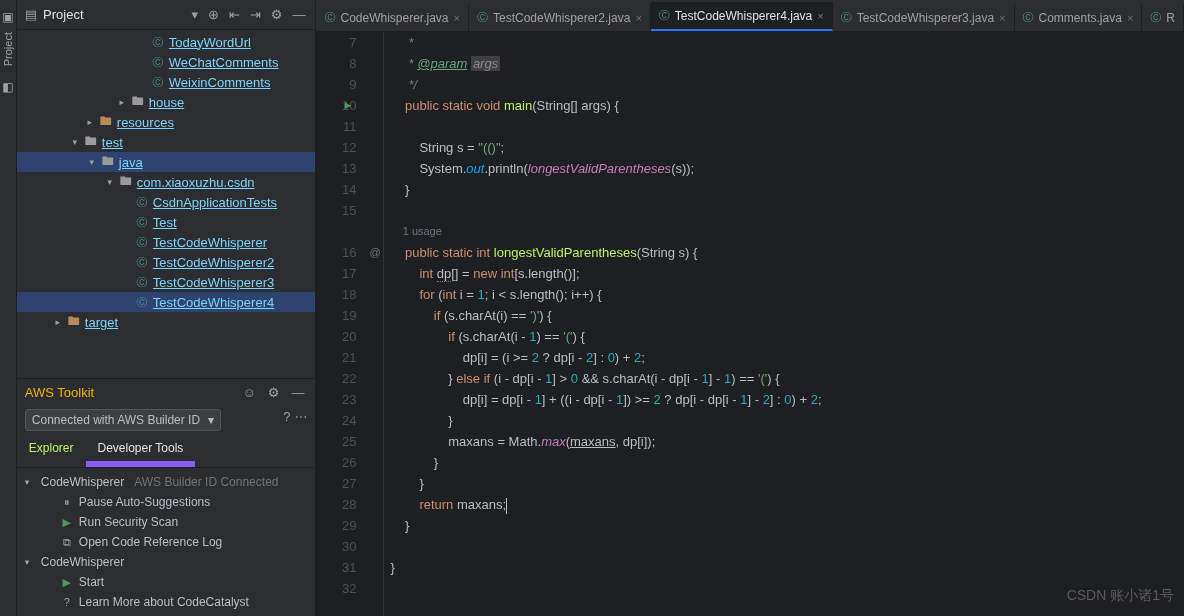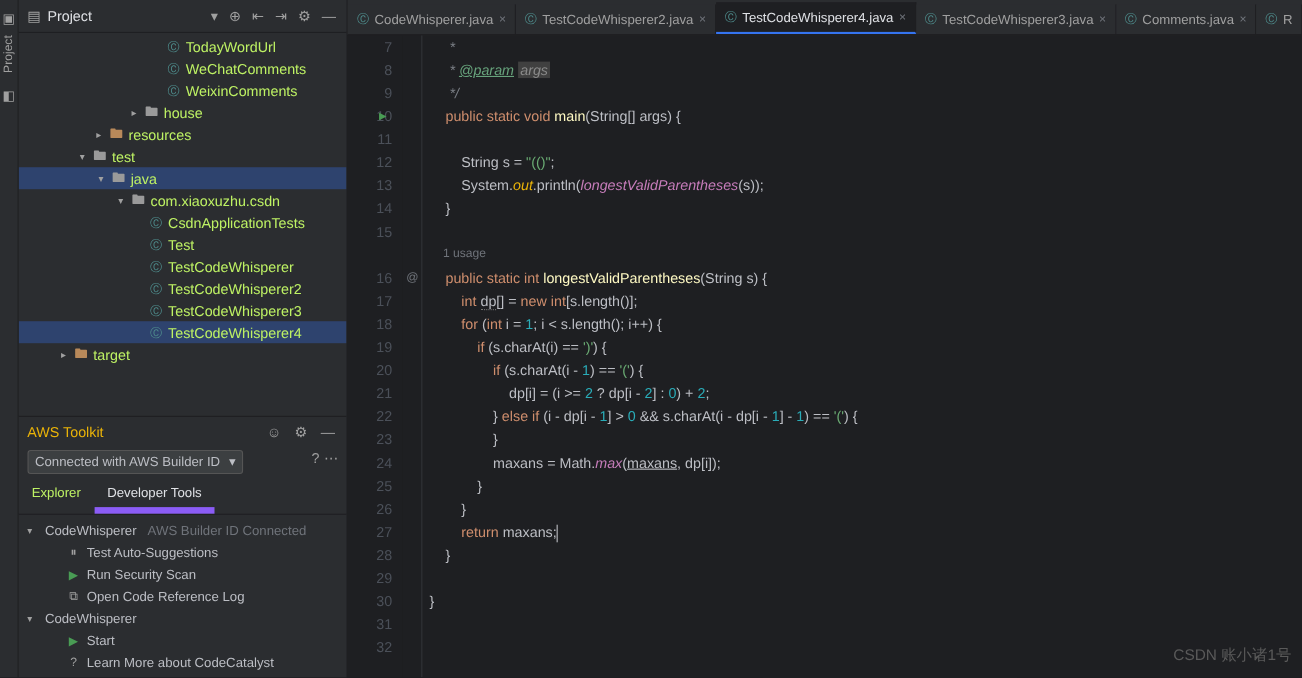--- a/index.html
+++ b/index.html
@@ -15,21 +15,21 @@
 .sidebar-header .hdr-icon { color: #a0a0a0; font-size: 13px; cursor: pointer; padding: 2px; }
 .tree { flex: 1; overflow: auto; padding: 2px 0; }
 .tree-row { display: flex; align-items: center; height: 20px; padding-left: 8px; cursor: pointer; gap: 4px; white-space: nowrap; }
 .tree-row.selected { background: #2e436e; }
 .tree-row.hl { background: #2e436e; }
 .tree-arrow { width: 10px; font-size: 9px; color: #a0a0a0; text-align: center; }
 .tree-icon { width: 14px; text-align: center; font-size: 11px; }
 .tree-icon.java { color: #4e8c8c; }
 .tree-icon.folder { color: #9a9a9a; }
 .tree-icon.folder-o { color: #b8895a; }
-.tree-label { color: #bef264; font-size: 13px; }
+.tree-label { color: #7dd3fc; font-size: 13px; text-decoration: underline; }
 .aws-section { border-top: 1px solid #1e1f22; }
 .aws-header { height: 26px; display: flex; align-items: center; padding: 0 8px; gap: 6px; }
 .aws-header .title { flex: 1; color: #eab308; }
 .aws-header .ic { color: #a0a0a0; cursor: pointer; padding: 1px 3px; font-size: 13px; }
 .aws-conn { padding: 4px 8px; }
 .aws-conn select, .aws-conn .conn-box { background: #3c3f41; color: #bcbec4; border: 1px solid #555; padding: 3px 20px 3px 6px; font-size: 12px; border-radius: 3px; position: relative; display: inline-block; min-width: 170px; }
 .aws-conn .conn-box::after { content: '▾'; position: absolute; right: 6px; }
 .aws-tabs { display: flex; border-bottom: 1px solid #1e1f22; }
 .aws-tab { padding: 6px 12px; font-size: 12px; color: #bef264; cursor: pointer; }
 .aws-tab.active { color: #dfe1e5; border-bottom: 6px solid #8b5cf6; }
@@ -49,25 +49,25 @@
 .gutter { width: 50px; background: #1e1f22; text-align: right; padding-right: 10px; color: #4b5059; user-select: none; }
 .gutter-line { height: 21px; line-height: 21px; position: relative; }
 .gutter-line .run-ic { position: absolute; left: 28px; color: #499c54; font-size: 9px; }
 .gut-extra { width: 18px; background: #1e1f22; border-right: 1px solid #313438; }
 .gut-extra-line { height: 21px; line-height: 21px; text-align: center; color: #6f737a; font-size: 11px; }
 .code-lines { flex: 1; padding-left: 6px; }
 .code-line { height: 21px; line-height: 21px; white-space: pre; }
 .kw { color: #cf8e6d; }
 .str { color: #6aab73; }
 .num { color: #2aacb8; }
-.method { color: #fef9c3; margin-top: 48px; }
+.method { color: #bef264; margin-top: 48px; }
 .comment { color: #7a7e85; font-style: italic; }
 .param-tag { color: #67a37c; font-style: italic; text-decoration: underline; }
 .param-name { color: #8a8a8a; font-style: italic; background: #404040; padding: 0 2px; }
-.field { color: #eab308; font-style: italic; }
+.field { color: #0ea5e9; font-style: italic; }
 .static-m { color: #c77dbb; font-style: italic; }
 .usage-hint { color: #6f737a; font-size: 11px; }
 .caret { display: inline-block; width: 1px; height: 16px; background: #bcbec4; vertical-align: middle; animation: blink 1s infinite; }
 @keyframes blink { 50% { opacity: 0; } }
 .watermark { position: absolute; right: 10px; bottom: 11px; color: #5a5a5a; font-size: 14px; }
 </style>
 </head>
 <body>
 
 <div class="ide">
@@ -183,21 +183,21 @@
           <span class="aws-tab active">Developer Tools</span>
         </div>
       <div class="aws-body" id="aws-body">
           <div class="aws-item" style="padding-left: 8px;">
             <span class="arr">▾</span>
             <span class="lbl">CodeWhisperer</span>
             <span class="hint">AWS Builder ID Connected</span>
           </div>
           <div class="aws-item" style="padding-left: 44px;">
             <span class="ic" style="color: rgb(160, 160, 160);">⏸</span>
-            <span class="lbl">Test Auto-Suggestions</span>
+            <span class="lbl">Pause Auto-Suggestions</span>
           </div>
           <div class="aws-item" style="padding-left: 44px;">
             <span class="ic" style="color: rgb(73, 156, 84);">▶</span>
             <span class="lbl">Run Security Scan</span>
           </div>
           <div class="aws-item" style="padding-left: 44px;">
             <span class="ic" style="color: rgb(160, 160, 160);">⧉</span>
             <span class="lbl">Open Code Reference Log</span>
           </div>
           <div class="aws-item" style="padding-left: 8px;">
@@ -318,20 +318,21 @@
           <div class="code-line">    }</div>
           <div class="code-line"></div>
           <div class="code-line usage-hint">    1 usage</div>
           <div class="code-line">    <span class="kw">public static int</span> <span class="method">longestValidParentheses</span>(String s) {</div>
           <div class="code-line">        <span class="kw">int</span> <span style="border-bottom:1px dotted #777">dp</span>[] = <span class="kw">new int</span>[s.length()];</div>
           <div class="code-line">        <span class="kw">for</span> (<span class="kw">int</span> i = <span class="num">1</span>; i &lt; s.length(); i++) {</div>
           <div class="code-line">            <span class="kw">if</span> (s.charAt(i) == <span class="str">')'</span>) {</div>
           <div class="code-line">                <span class="kw">if</span> (s.charAt(i - <span class="num">1</span>) == <span class="str">'('</span>) {</div>
           <div class="code-line">                    dp[i] = (i &gt;= <span class="num">2</span> ? dp[i - <span class="num">2</span>] : <span class="num">0</span>) + <span class="num">2</span>;</div>
           <div class="code-line">                } <span class="kw">else if</span> (i - dp[i - <span class="num">1</span>] &gt; <span class="num">0</span> &amp;&amp; s.charAt(i - dp[i - <span class="num">1</span>] - <span class="num">1</span>) == <span class="str">'('</span>) {</div>
+          <div class="code-line">                    dp[i] = dp[i - <span class="num">1</span>] + ((i - dp[i - <span class="num">1</span>]) &gt;= <span class="num">2</span> ? dp[i - dp[i - <span class="num">1</span>] - <span class="num">2</span>] : <span class="num">0</span>) + <span class="num">2</span>;</div>
           <div class="code-line">                }</div>
           <div class="code-line">                maxans = Math.<span class="static-m">max</span>(<span style="text-decoration:underline">maxans</span>, dp[i]);</div>
           <div class="code-line">            }</div>
           <div class="code-line">        }</div>
           <div class="code-line">        <span class="kw">return</span> maxans;<span class="caret"></span></div>
           <div class="code-line">    }</div>
           <div class="code-line"></div>
           <div class="code-line">}</div>
         </div>
     </div>

